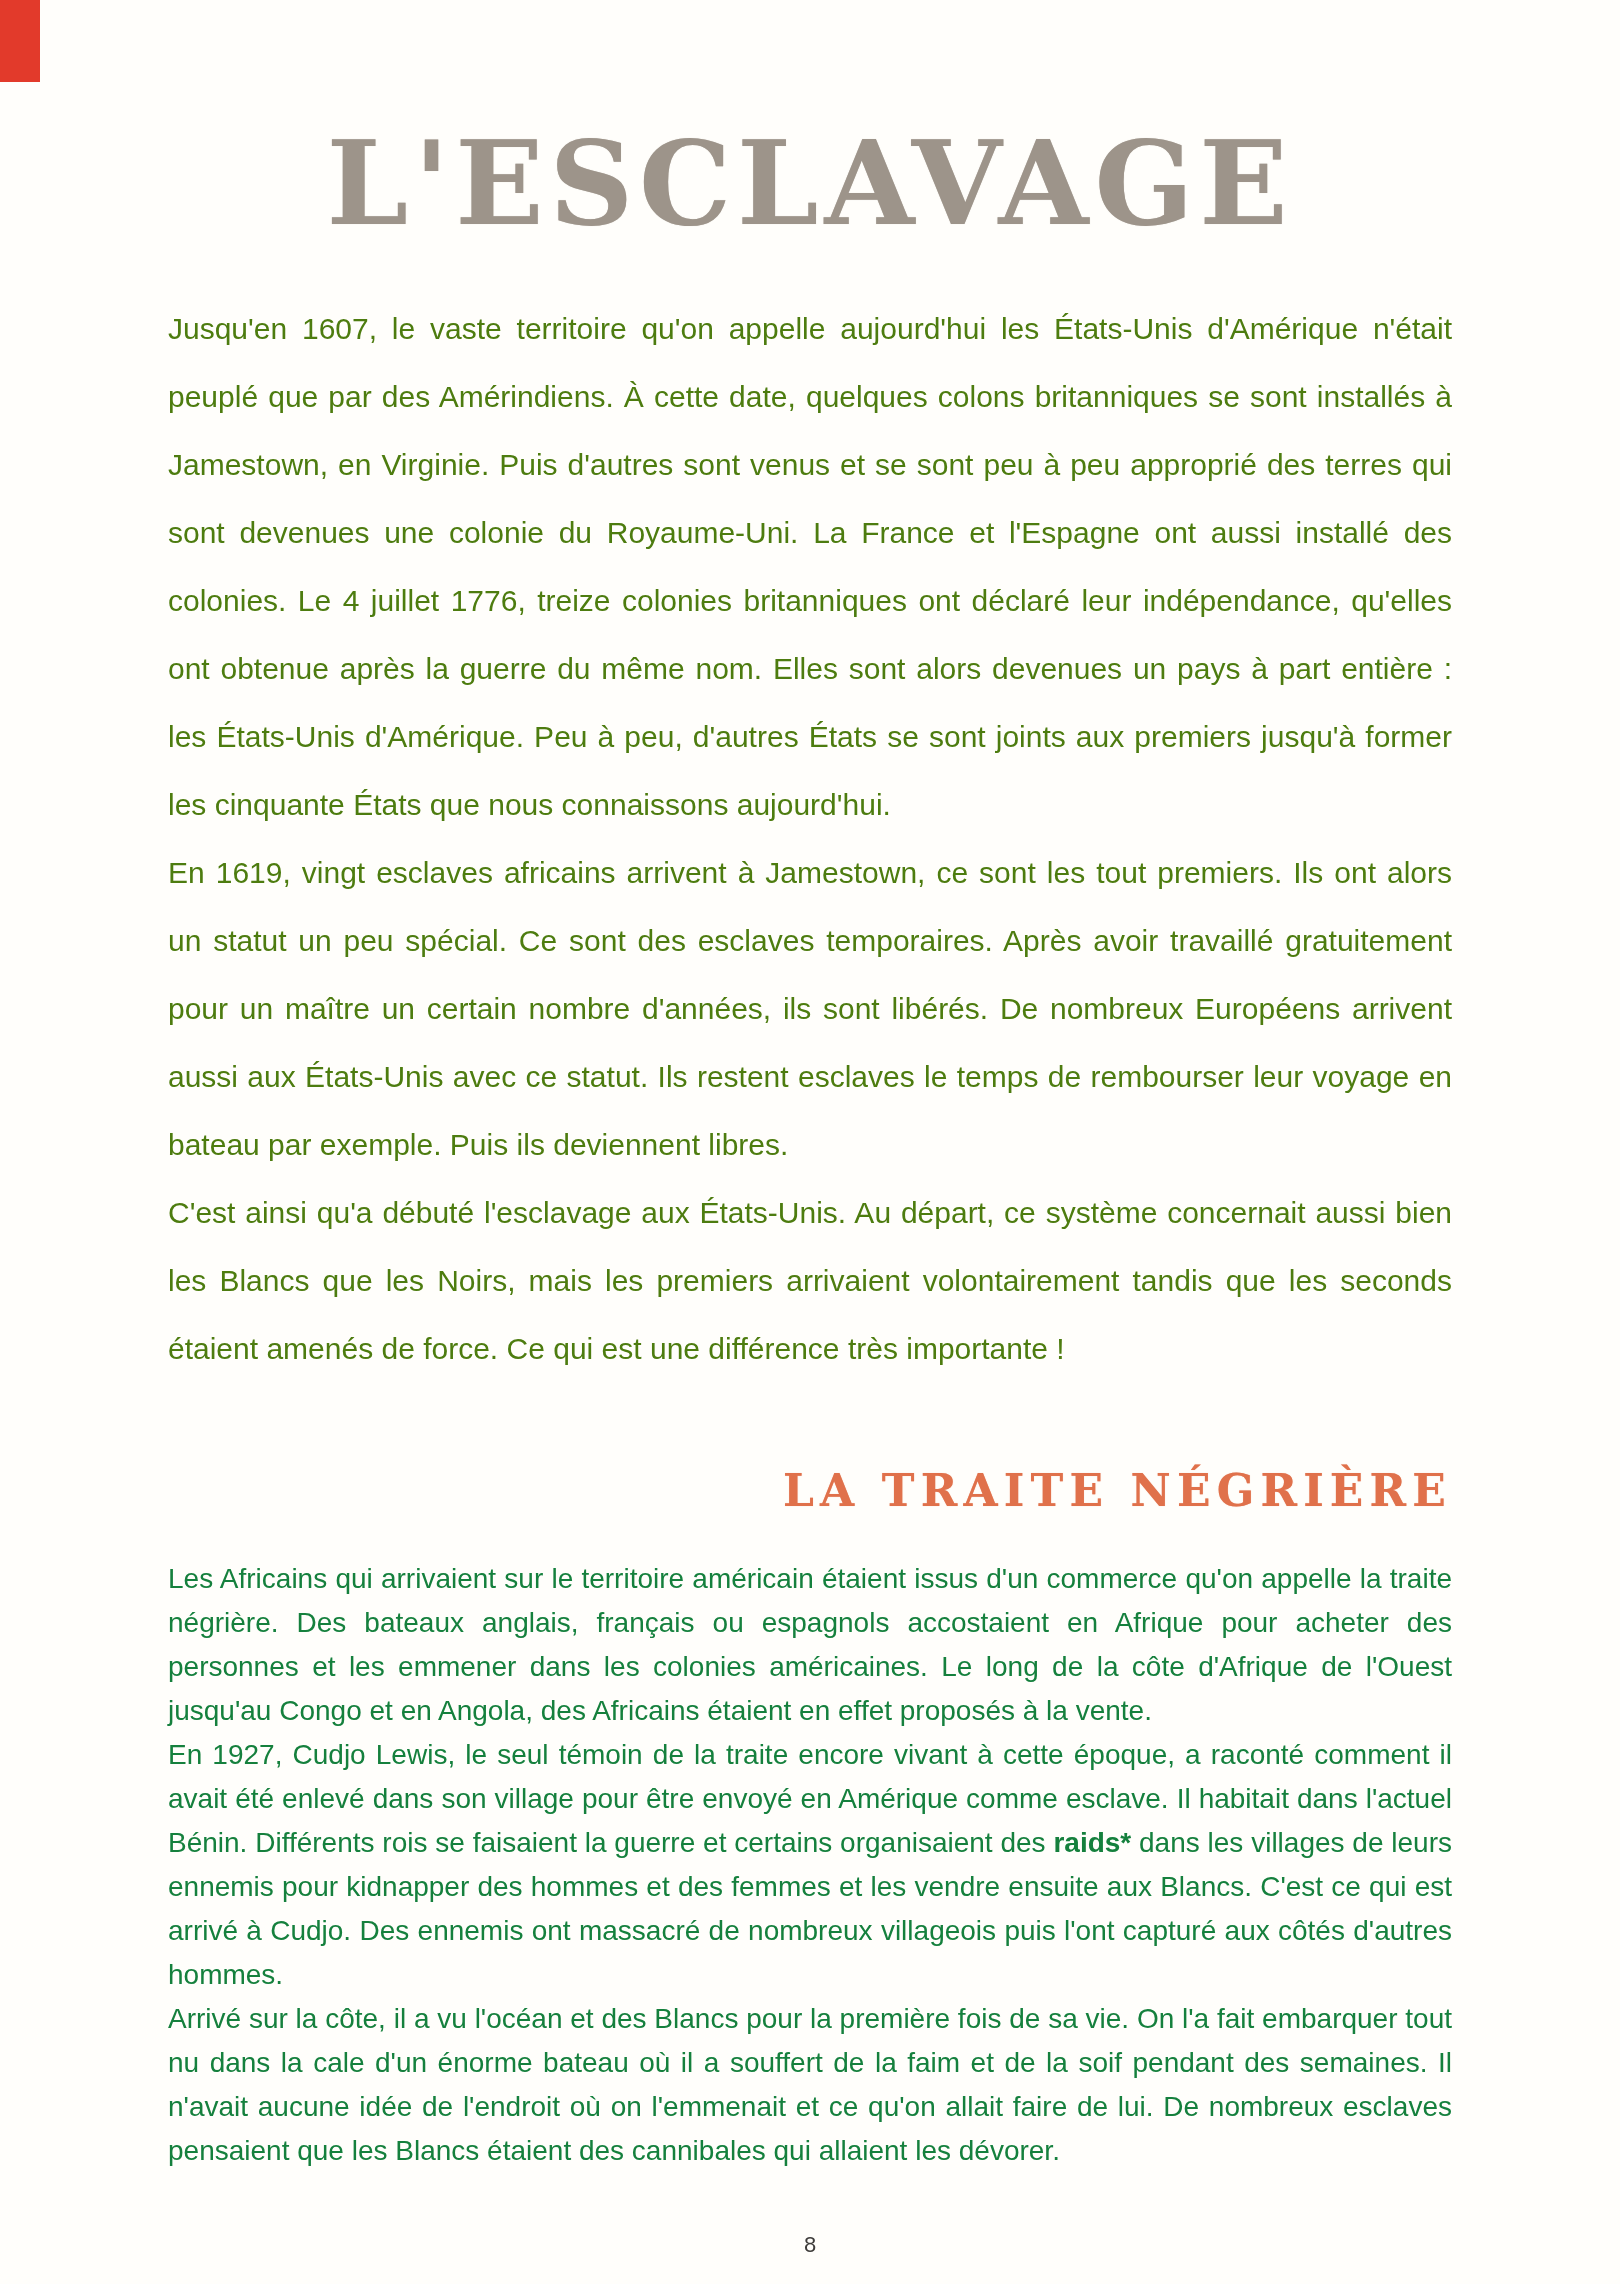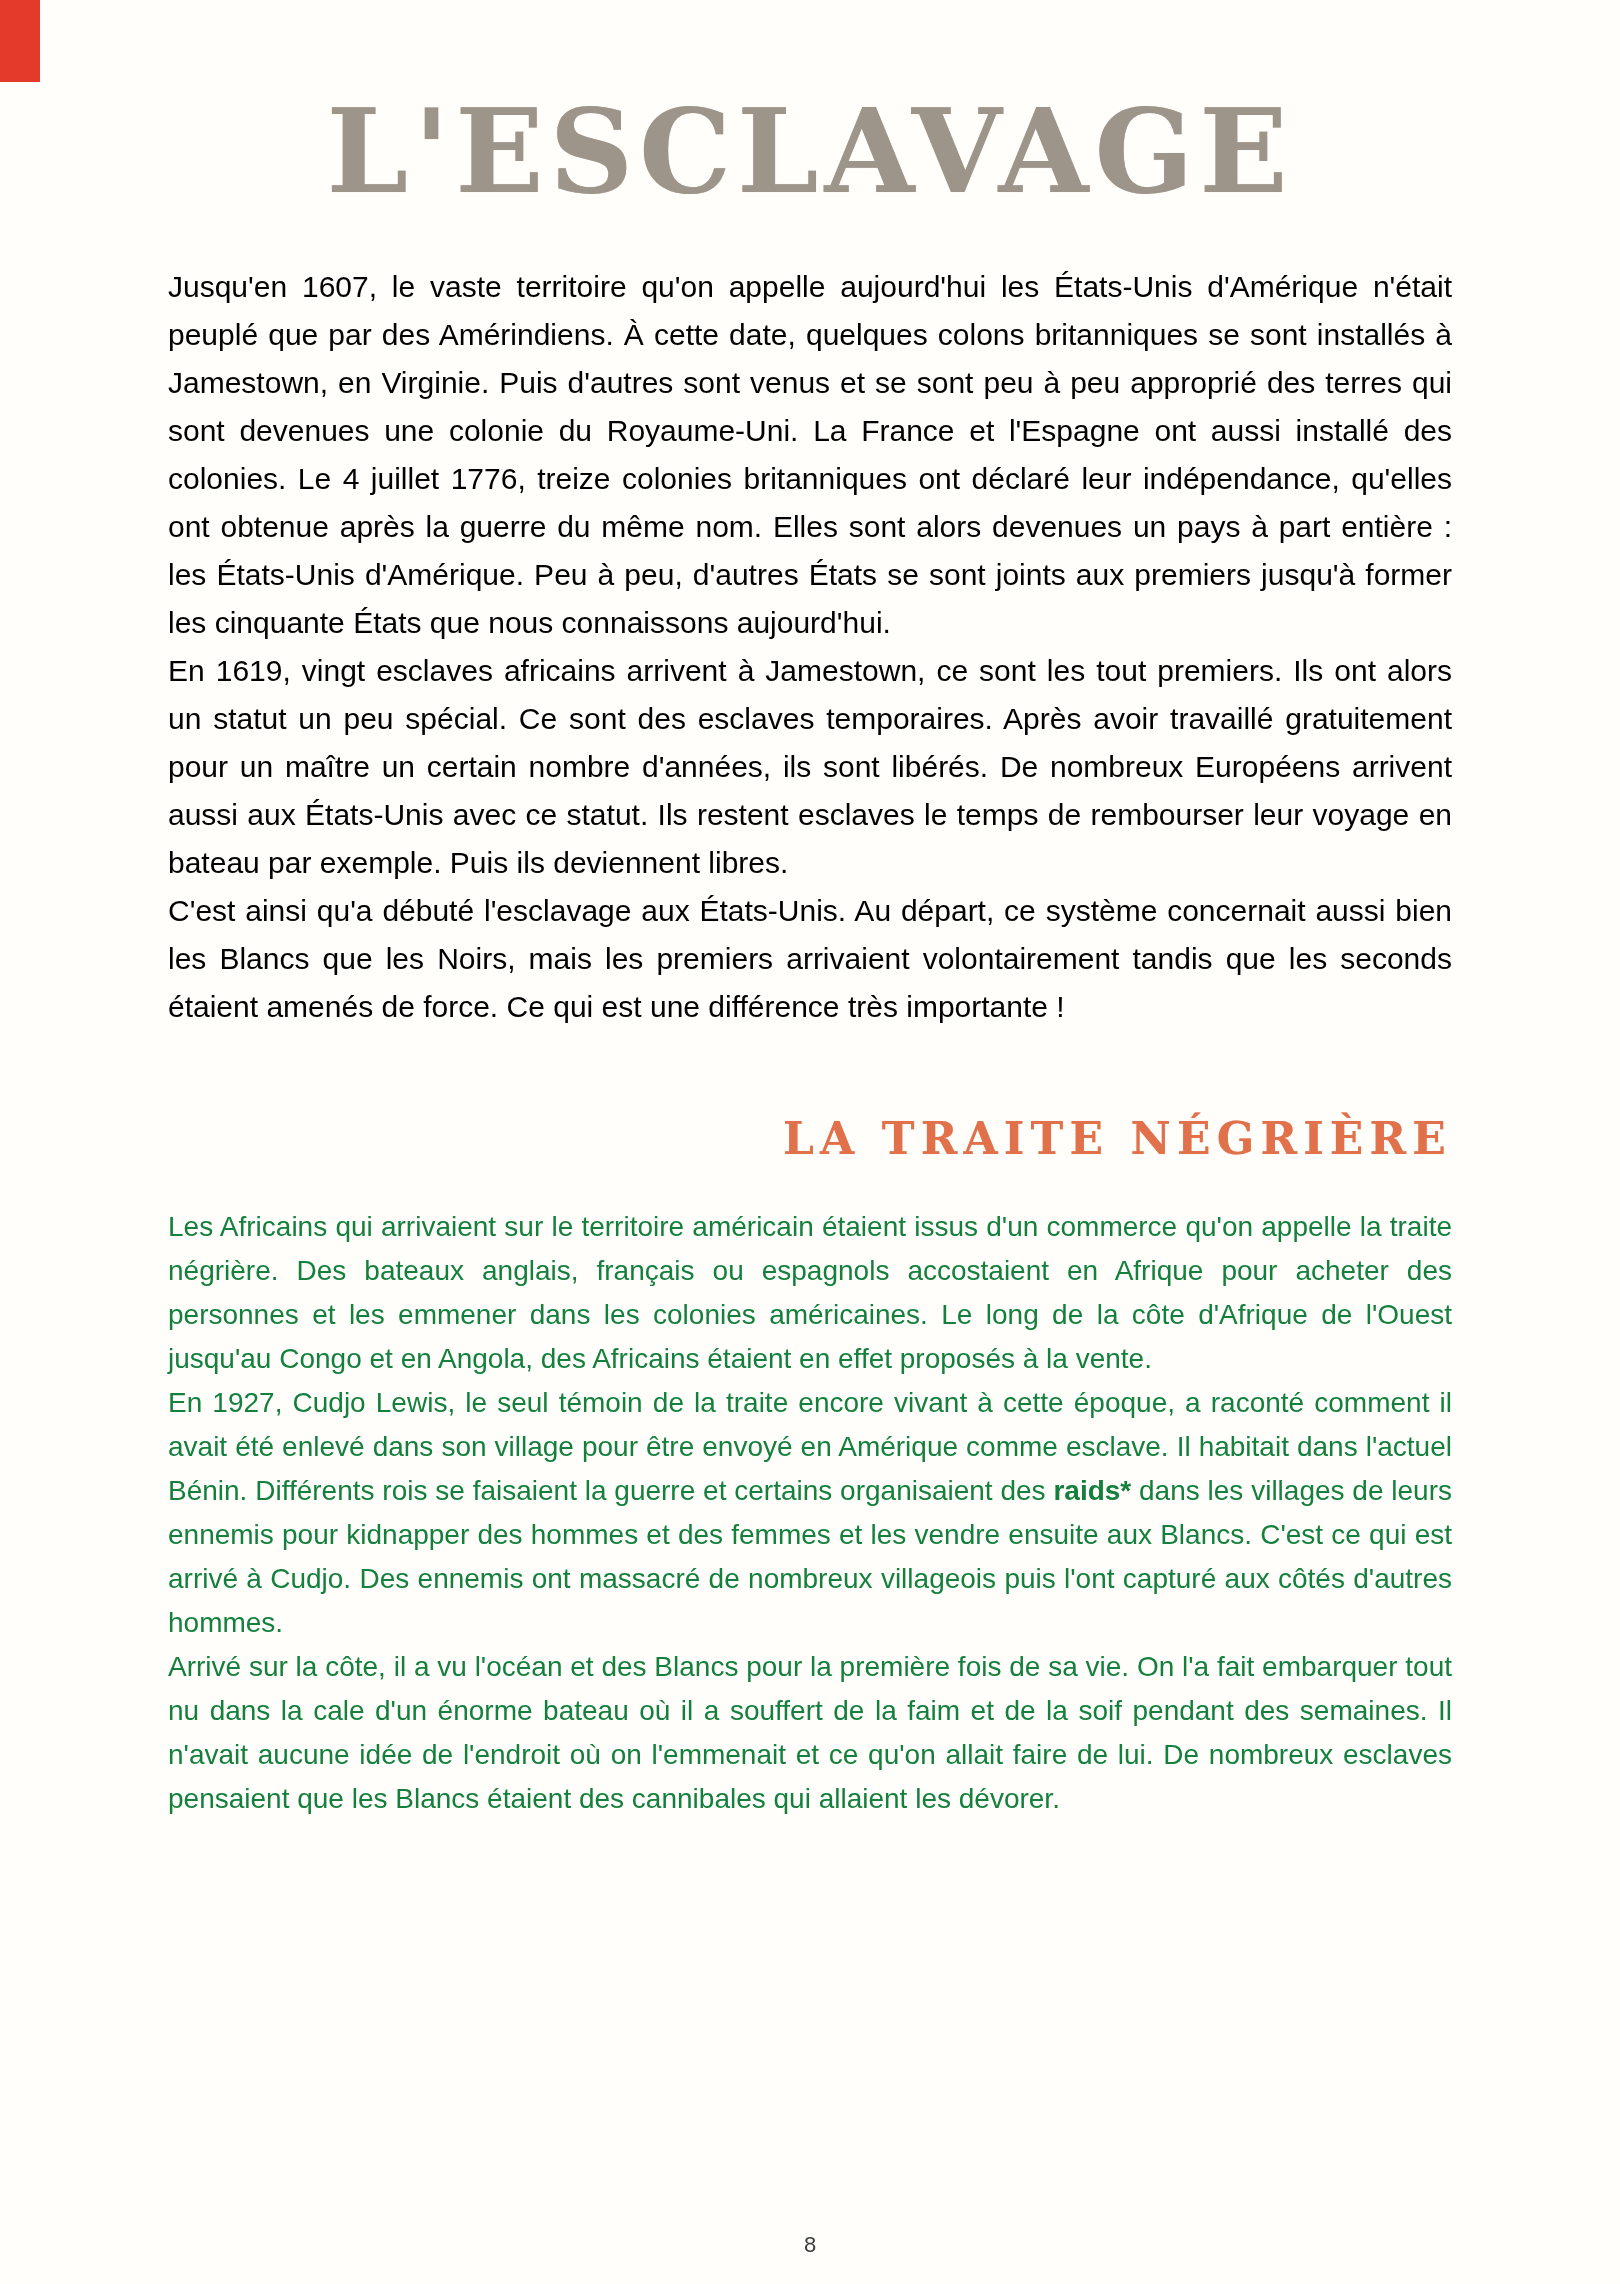--- a/index.html
+++ b/index.html
@@ -16,39 +16,39 @@
     position: absolute;
     left: 0;
     top: 0;
     width: 40px;
     height: 82px;
     background: #e23a2b;
   }
   .content {
     width: 1284px;
     margin: 0 auto;
-    padding-top: 88px;
+    padding-top: 120px;
   }
   .title {
     font-family: "DejaVu Serif", serif;
     font-weight: 700;
     text-align: center;
     color: #9d948a;
     font-size: 116px;
     line-height: 1.1;
     letter-spacing: 0.05em;
     margin: 0 0 47px 0;
     
     text-shadow: 0 0 0.7px rgba(155,145,135,0.6);
   }
   .title .line { display: block; }
   .intro-p {
-    color: #000000;
+    color: #4d7c0f;
     font-size: 30px;
-    line-height: 48px;
+    line-height: 68px;
     text-align: justify;
     margin: 0;
   }
   .section-heading {
     font-family: "DejaVu Serif", serif;
     font-weight: 700;
     text-align: right;
     color: #e0714b;
     font-size: 44px;
     letter-spacing: 0.14em;

